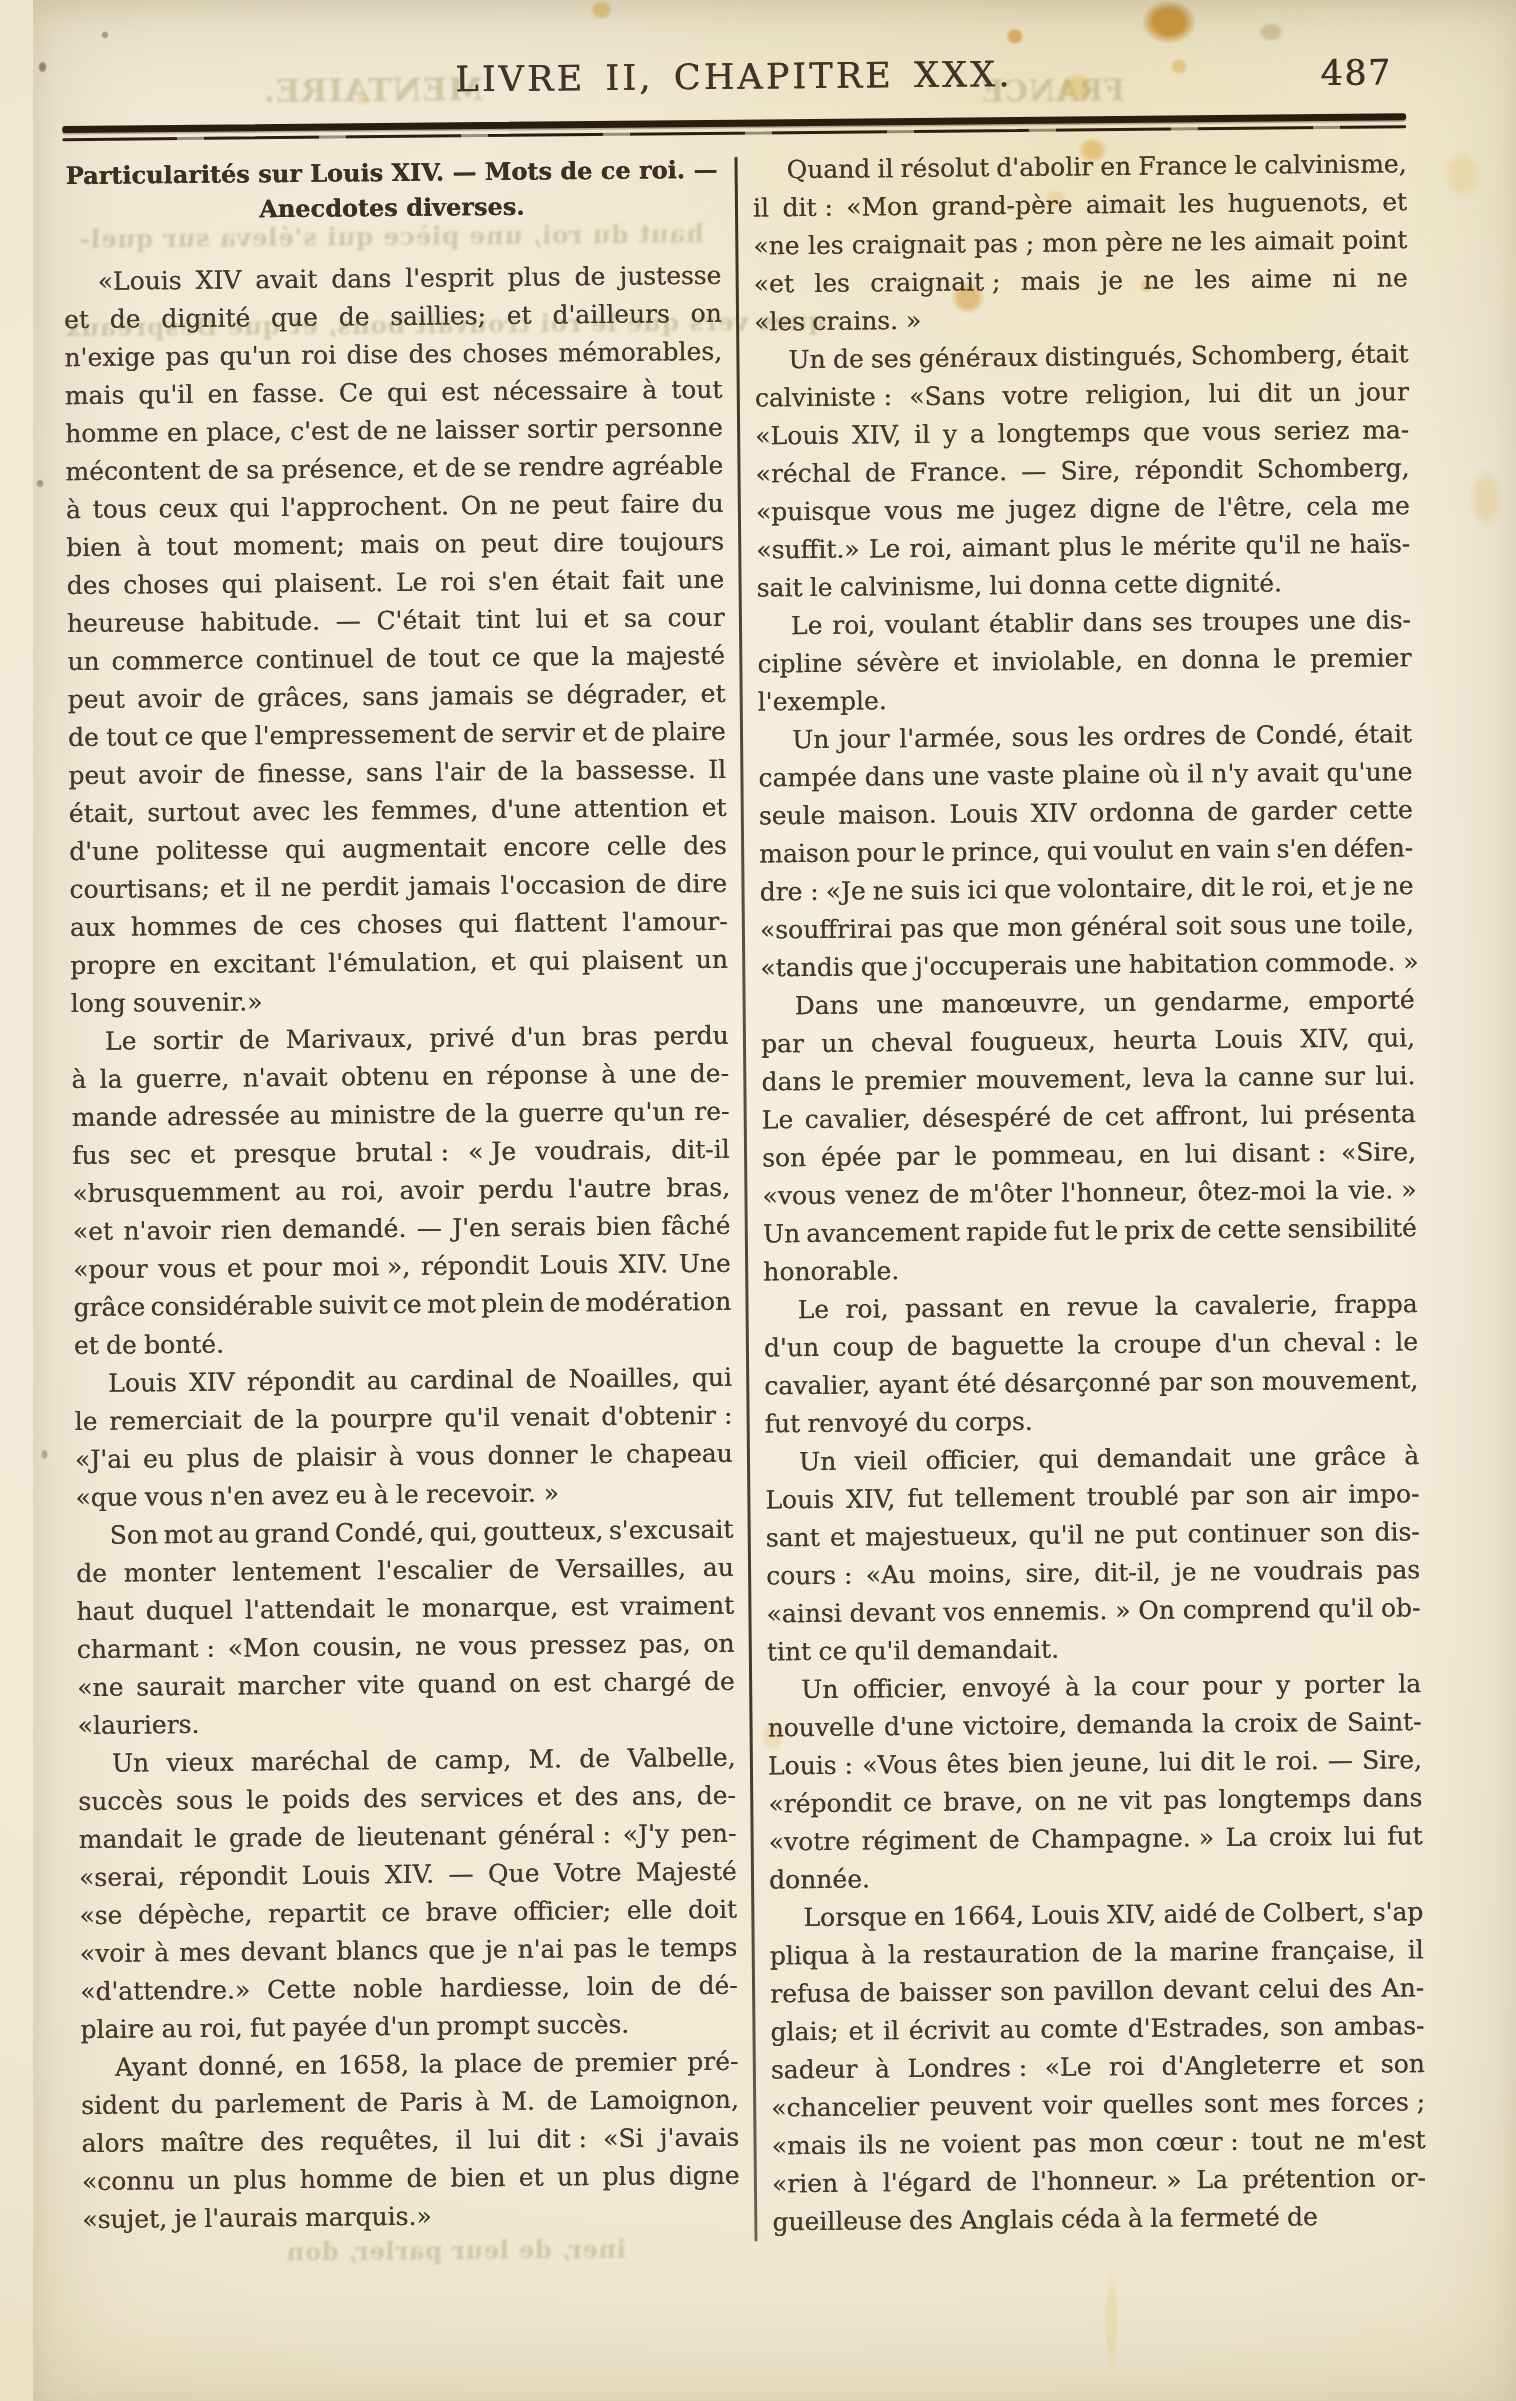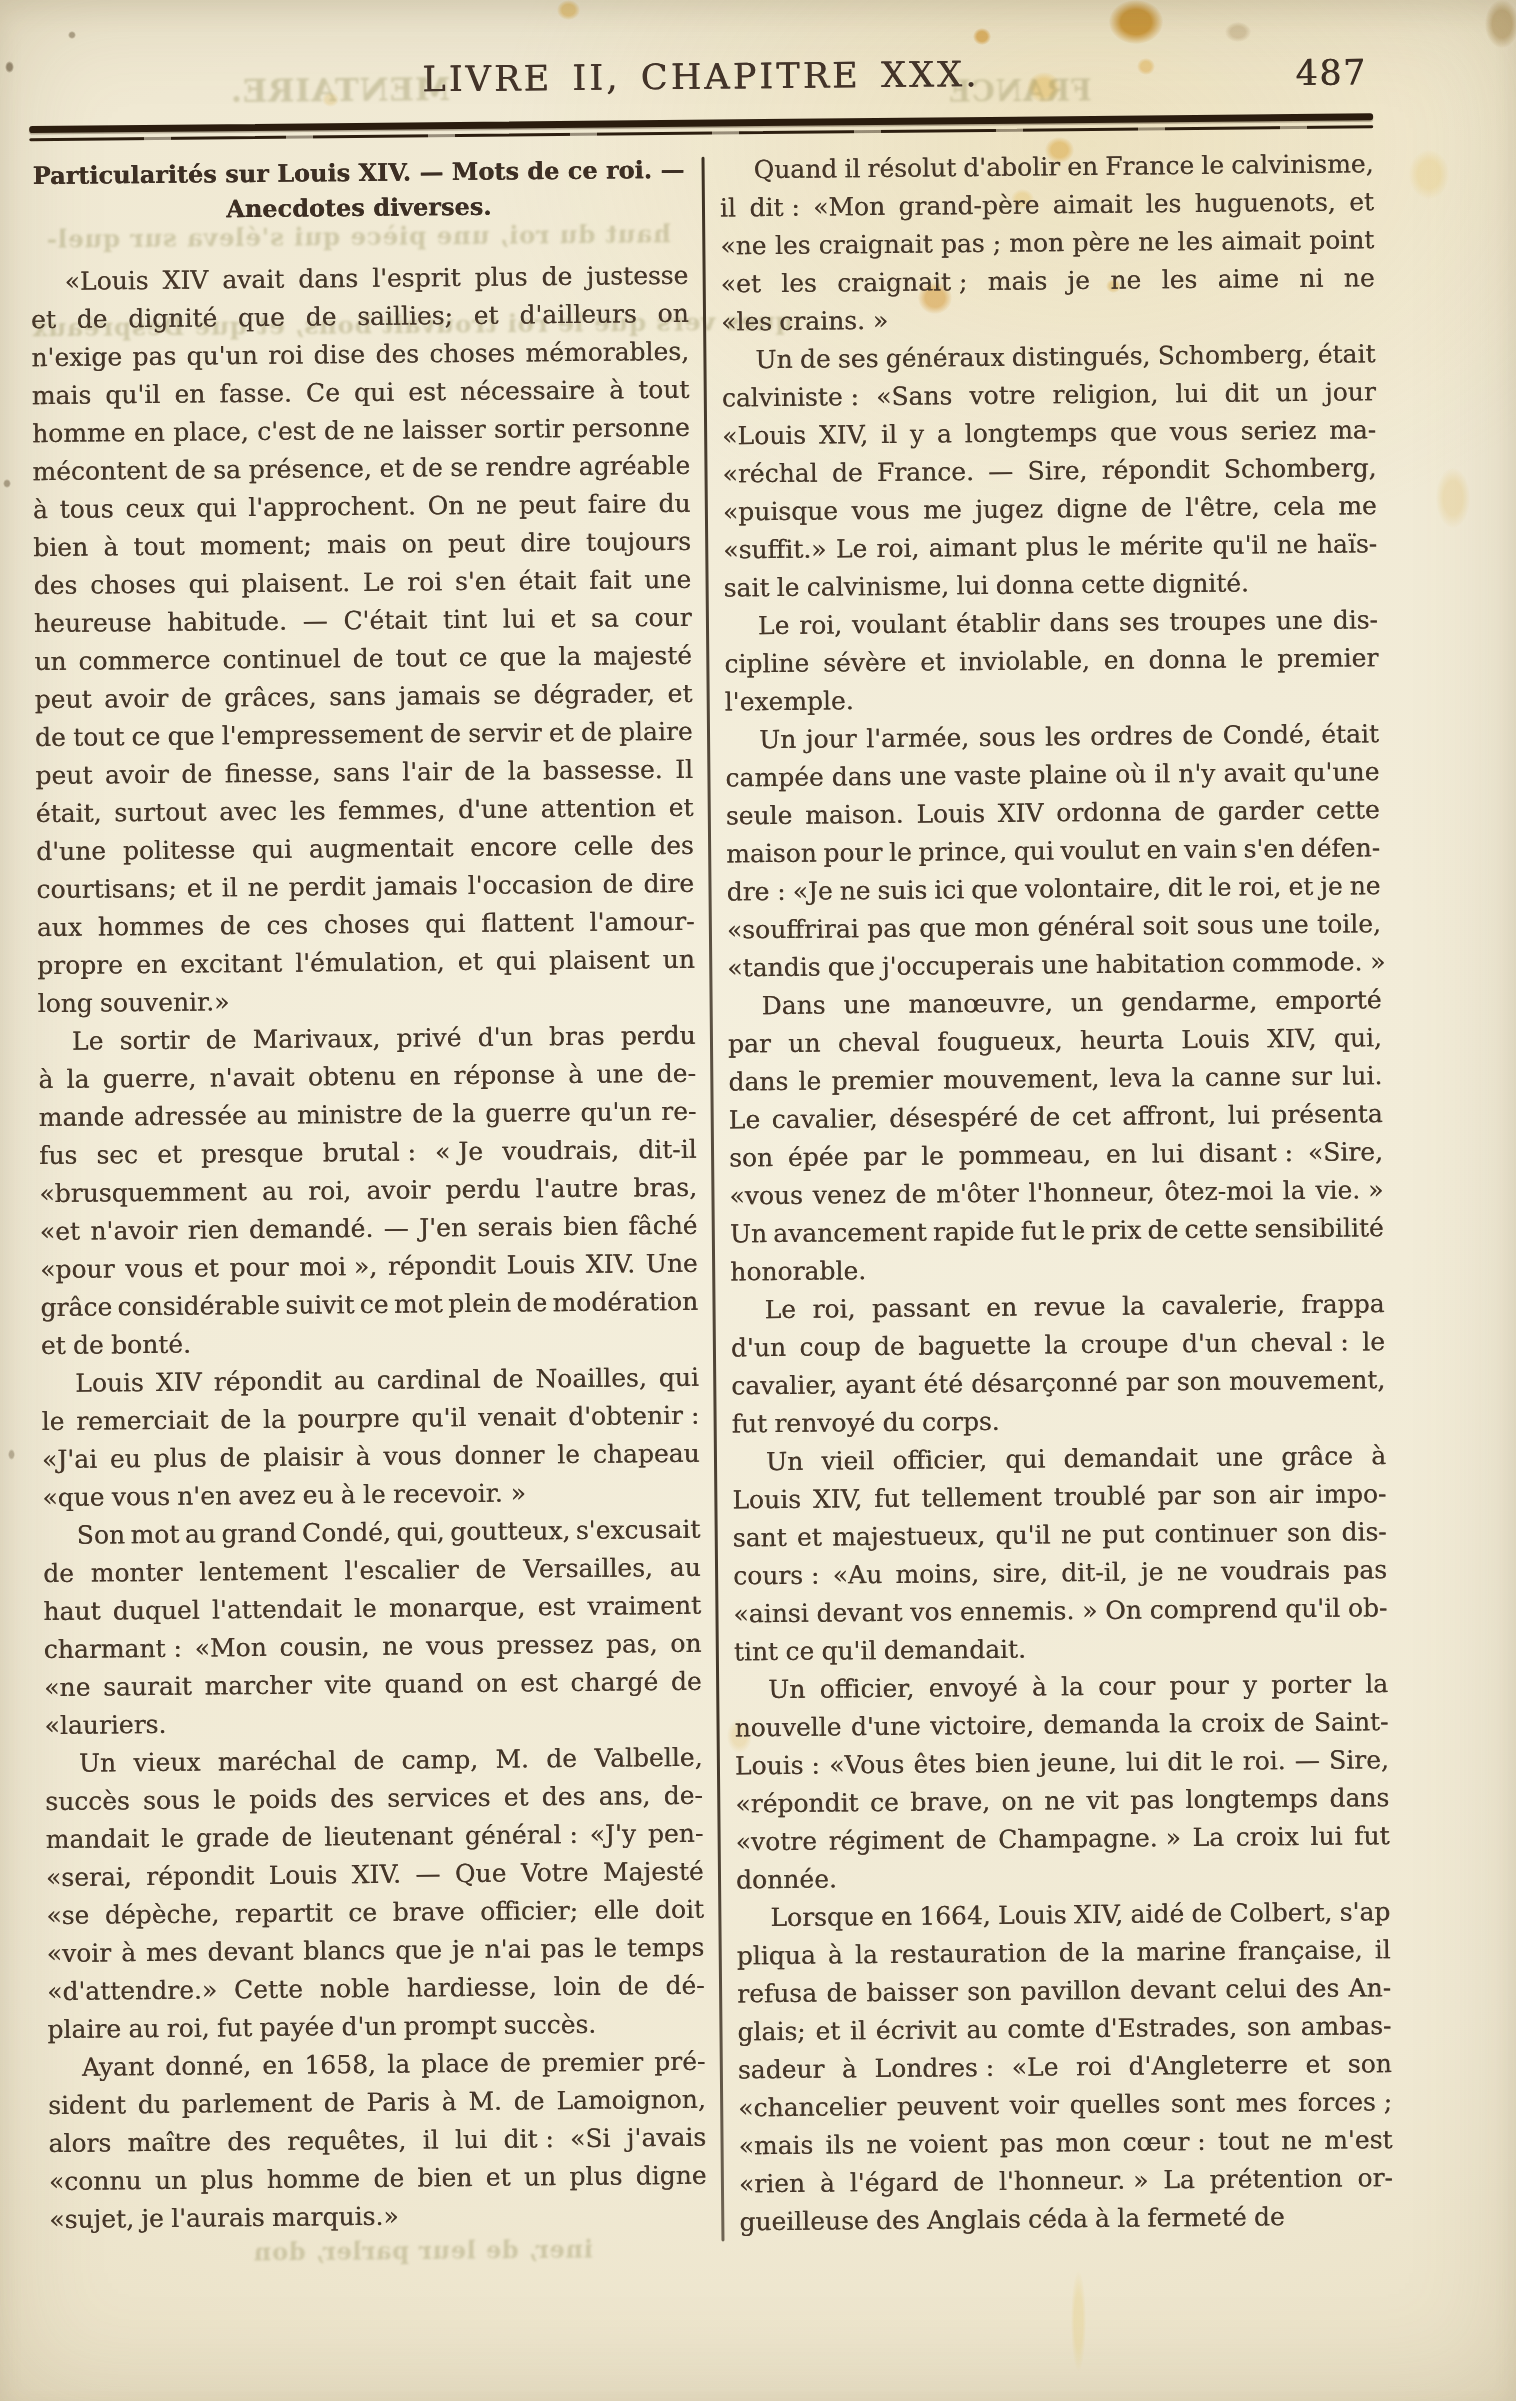--- a/index.html
+++ b/index.html
@@ -3,42 +3,42 @@
 <meta charset="utf-8">
 <style>
   html,body{margin:0;padding:0;}
   body{
     width:1517px;height:2401px;overflow:hidden;position:relative;
     font-family:"DejaVu Serif","Liberation Serif",serif;
     background:
       radial-gradient(997px 691px at 72% 6%, rgba(224,198,124,.22), transparent 60%),
       radial-gradient(1995px 1611px at 50% 45%, #f4efdd 0%, #f0e9d3 68%, #e7ddc0 100%);
   }
-  .paper{position:absolute;inset:0;}
+  .paper{position:absolute;inset:0;margin-left:33px;}
   .paper::after{content:"";position:absolute;inset:0;pointer-events:none;
     box-shadow:inset 0 0 107px rgba(118,98,58,.20), inset 0 10.7px 23px rgba(118,98,58,.12);}
   #stain-layer,#ghost-layer{position:absolute;inset:0;pointer-events:none;}
   .stain{position:absolute;border-radius:50%;}
   .ghost{
     position:absolute;transform:scaleX(-1) rotate(.5deg);
     color:rgba(148,140,88,.36);filter:blur(1.1px);
     white-space:nowrap;font-weight:700;letter-spacing:0.8px;
   }
   .content{
     position:absolute;left:29px;top:63px;width:1344px;
     transform:rotate(-0.55deg);transform-origin:15.3px 46px;
     color:#453629;
   }
   .running-head{position:relative;height:43px;}
   .head-title{
     text-align:center;font-size:35px;letter-spacing:3.1px;word-spacing:6.1px;
     color:#43342a;text-shadow:0.5px 0 0 currentColor;
   }
   .page-number{
-    position:absolute;right:6px;top:1.5px;font-size:35px;letter-spacing:1.5px;
+    position:absolute;right:14px;top:1.5px;font-size:35px;letter-spacing:1.5px;
     color:#3e3026;text-shadow:0.5px 0 0 currentColor;
   }
   .rule-block{margin-top:20px;}
   .rule-a{height:7px;background:#2a1c0e;border-radius:3.1px;
     box-shadow:0 1.5px 0.8px rgba(58,40,20,.35);}
   .rule-b{height:3.1px;margin-top:5.4px;border-radius:1.5px;
     background:repeating-linear-gradient(90deg,#2c1e10 0 115px, rgba(44,30,16,.45) 115px 142px);}
   .columns{display:flex;align-items:stretch;padding-top:10.7px;margin-top:6.1px;}
   .col-left{width:658px;}
   .col-right{width:654px;}

